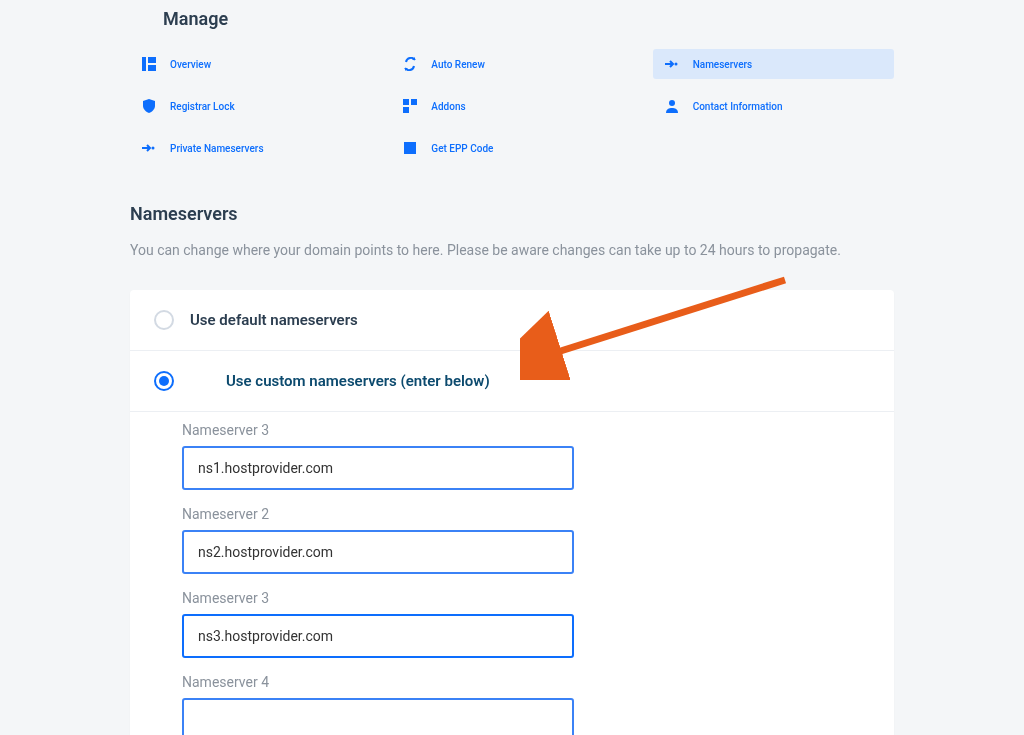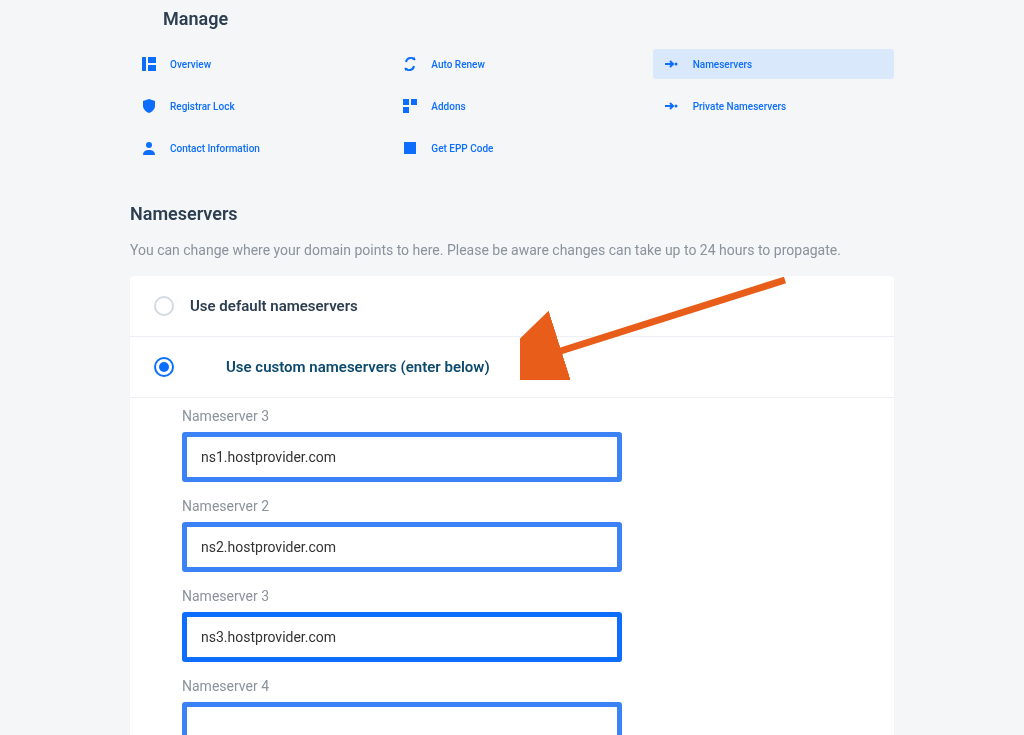--- a/index.html
+++ b/index.html
@@ -52,21 +52,21 @@
     }
     .page-title {
       font-size: 18px;
       font-weight: 600;
       color: #2c3e50;
       margin-bottom: 18px;
     }
     .page-desc {
       font-size: 14px;
       color: #8a929c;
-      margin-bottom: 18px;
+      margin-bottom: 32px;
     }
     .card {
       background: #fff;
       border-radius: 4px;
       box-shadow: 0 1px 2px rgba(0,0,0,0.04);
     }
     .radio-row {
       display: flex;
       align-items: center;
       gap: 16px;
@@ -111,25 +111,25 @@
     .form-group {
       margin-bottom: 16px;
     }
     .form-label {
       display: block;
       font-size: 14px;
       color: #8a929c;
       margin-bottom: 8px;
     }
     .form-input {
-      width: 440px;
+      width: 392px;
       padding: 12px 14px;
       font-size: 14px;
       color: #333;
-      border: 5px solid #3b82f6;
+      border: 2px solid #3b82f6;
       border-radius: 3px;
       outline: none;
       font-family: inherit;
     }
     .form-input.focused {
       border-color: #0d6efd;
     }
     .arrow-overlay {
       position: absolute;
       pointer-events: none;
@@ -186,34 +186,34 @@
             <rect x="0" y="0" width="6" height="6"></rect>
             <rect x="8" y="0" width="6" height="6"></rect>
             <rect x="0" y="8" width="6" height="6"></rect>
           </svg>
       </span>
       <span>Addons</span>
     </div>
     <div class="nav-item">
       <span class="nav-icon">
         <svg viewBox="0 0 14 14" width="14" height="14" fill="#0d6efd">
+            <circle cx="7" cy="4" r="3"></circle>
+            <path d="M1 14 C1 10 4 9 7 9 C10 9 13 10 13 14 Z"></path>
+          </svg>
+      </span>
+      <span>Contact Information</span>
+    </div>
+    <div class="nav-item">
+      <span class="nav-icon">
+        <svg viewBox="0 0 14 14" width="14" height="14" fill="#0d6efd">
             <path d="M0 7 L8 7 M5 4 L8 7 L5 10" stroke="#0d6efd" stroke-width="2" fill="none"></path>
             <circle cx="11" cy="7" r="1.5"></circle>
           </svg>
       </span>
       <span>Private Nameservers</span>
-    </div>
-    <div class="nav-item">
-      <span class="nav-icon">
-        <svg viewBox="0 0 14 14" width="14" height="14" fill="#0d6efd">
-            <circle cx="7" cy="4" r="3"></circle>
-            <path d="M1 14 C1 10 4 9 7 9 C10 9 13 10 13 14 Z"></path>
-          </svg>
-      </span>
-      <span>Contact Information</span>
     </div>
     <div class="nav-item">
       <span class="nav-icon">
         <svg viewBox="0 0 14 14" width="14" height="14" fill="#0d6efd">
             <rect x="1" y="1" width="12" height="12"></rect>
           </svg>
       </span>
       <span>Get EPP Code</span>
     </div>
   </div>

